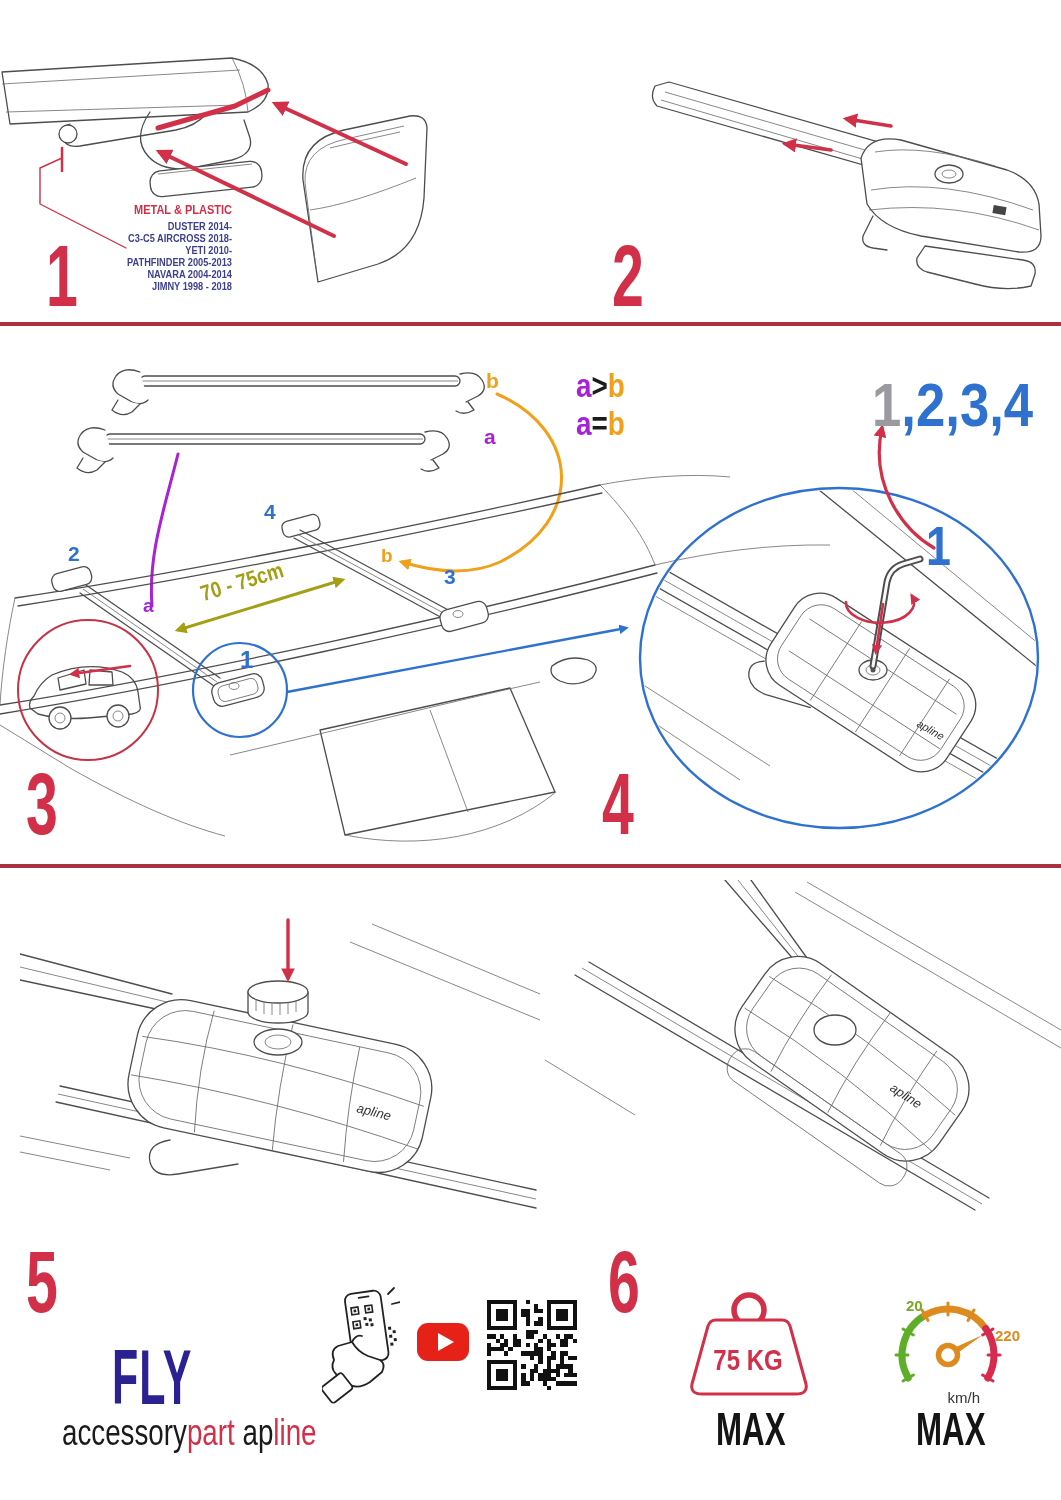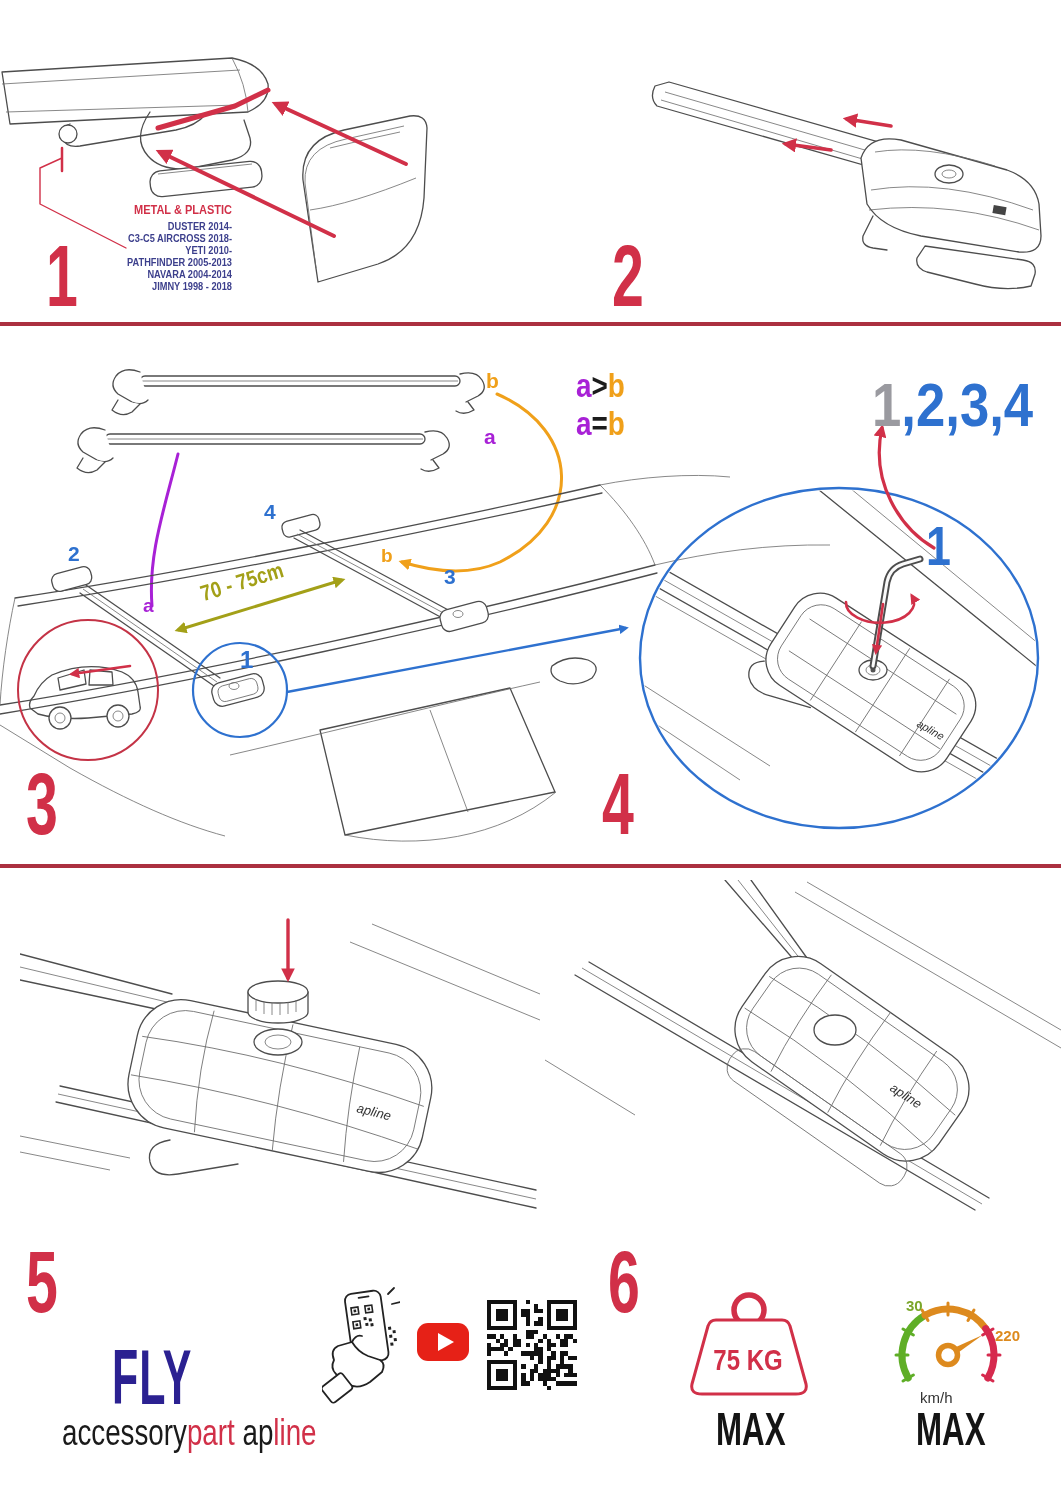--- a/index.html
+++ b/index.html
@@ -454,16 +454,16 @@
     <line x1="63" y1="22" x2="63" y2="10" stroke="#dd8a1e"></line>
     <line x1="83" y1="27.4" x2="89" y2="17" stroke="#dd8a1e"></line>
     <line x1="97.6" y1="42" x2="108" y2="36" stroke="#d62a4e"></line>
     <line x1="103" y1="62" x2="115" y2="62" stroke="#d62a4e"></line>
     <line x1="97.6" y1="82" x2="108" y2="88" stroke="#d62a4e"></line>
   </g>
   <polygon points="61,58.5 65,65.5 97.6,42" fill="#dd8a1e"></polygon>
   <circle cx="63" cy="62" r="9.5" fill="#fff" stroke="#dd8a1e" stroke-width="5.5"></circle>
 </svg>
 </div>
-<div class="lbl" style="left:906px;top:1298px;font-size:15px;color:#7aa62a;">30</div>
+<div class="lbl" style="left:906px;top:1298px;font-size:15px;color:#7aa62a;">20</div>
 <div class="lbl" style="left:995px;top:1328px;font-size:15px;color:#dd8a1e;">220</div>
-<div class="lbl" style="left:920px;top:1390px;width:60px;text-align:left;font-size:15px;font-weight:400;color:#333;">km/h</div>
+<div class="lbl" style="left:920px;top:1390px;width:60px;text-align:right;font-size:15px;font-weight:400;color:#333;">km/h</div>
 <div class="lbl" style="left:900px;top:1406px;width:100px;text-align:center;font-size:46px;color:#141414;transform:scaleX(.68);transform-origin:center top;">MAX</div>
 
 </body></html>

